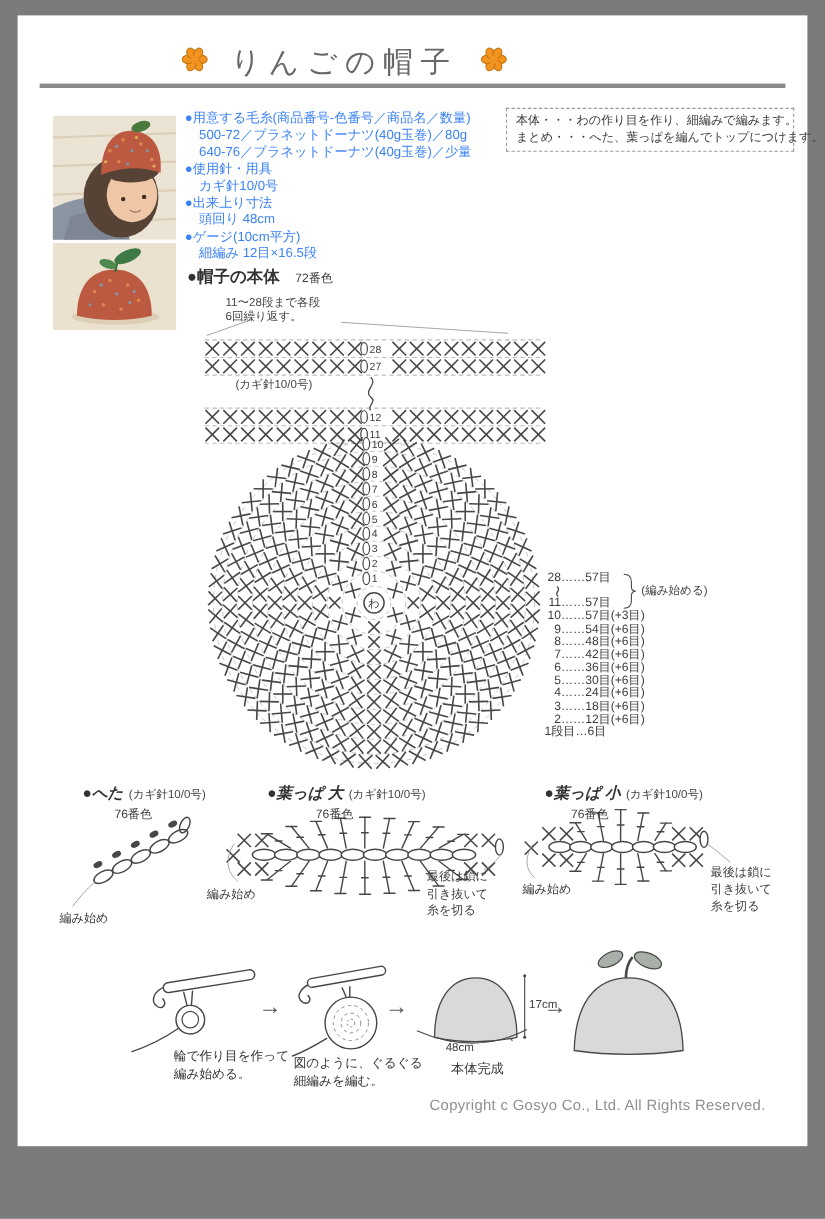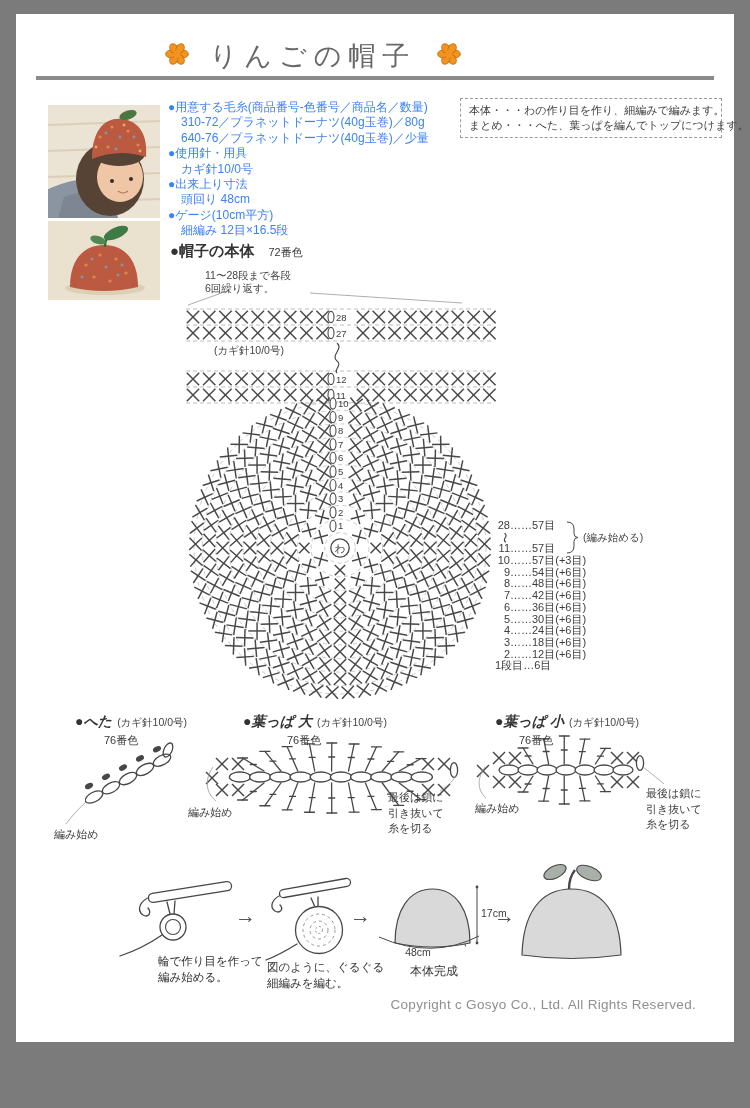--- a/index.html
+++ b/index.html
@@ -122,21 +122,21 @@
         <circle cx="34" cy="56" r="1.4"></circle>
         <circle cx="70" cy="54" r="1.4"></circle>
       </g>
     <path d="M57,26 C57,20 59,15 63,11" stroke="#3e6b3a" stroke-width="2.4" fill="none"></path>
     <ellipse cx="68" cy="12" rx="13" ry="5.5" fill="#3e7a46" transform="rotate(-24 68 12)"></ellipse>
     <ellipse cx="50" cy="19" rx="8" ry="4" fill="#4e8a50" transform="rotate(18 50 19)"></ellipse>
   </svg>
 
   <div class="abs" style="left:152px;top:86px">
     <div class="m-line">●用意する毛糸(商品番号-色番号／商品名／数量)</div>
-    <div class="m-line indent">310-72／プラネットドーナツ(40g玉巻)／80g</div>
+    <div class="m-line indent">500-72／プラネットドーナツ(40g玉巻)／80g</div>
     <div class="m-line indent">640-76／プラネットドーナツ(40g玉巻)／少量</div>
     <div class="m-line">●使用針・用具</div>
     <div class="m-line indent">カギ針10/0号</div>
     <div class="m-line">●出来上り寸法</div>
     <div class="m-line indent">頭回り 48cm</div>
     <div class="m-line">●ゲージ(10cm平方)</div>
     <div class="m-line indent">細編み 12目×16.5段</div>
   </div>
 
   <div class="abs pbox">

